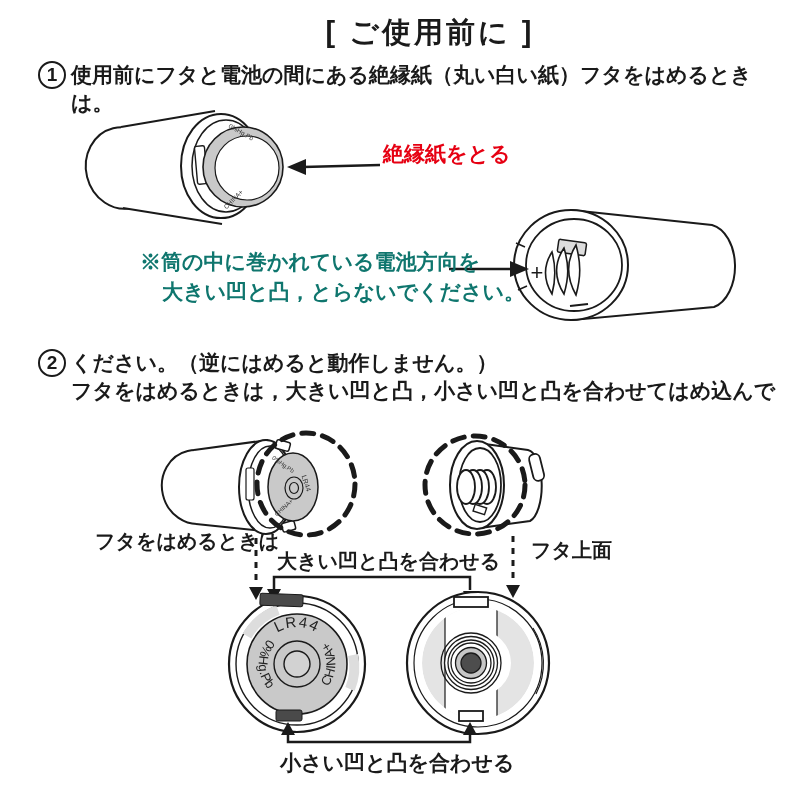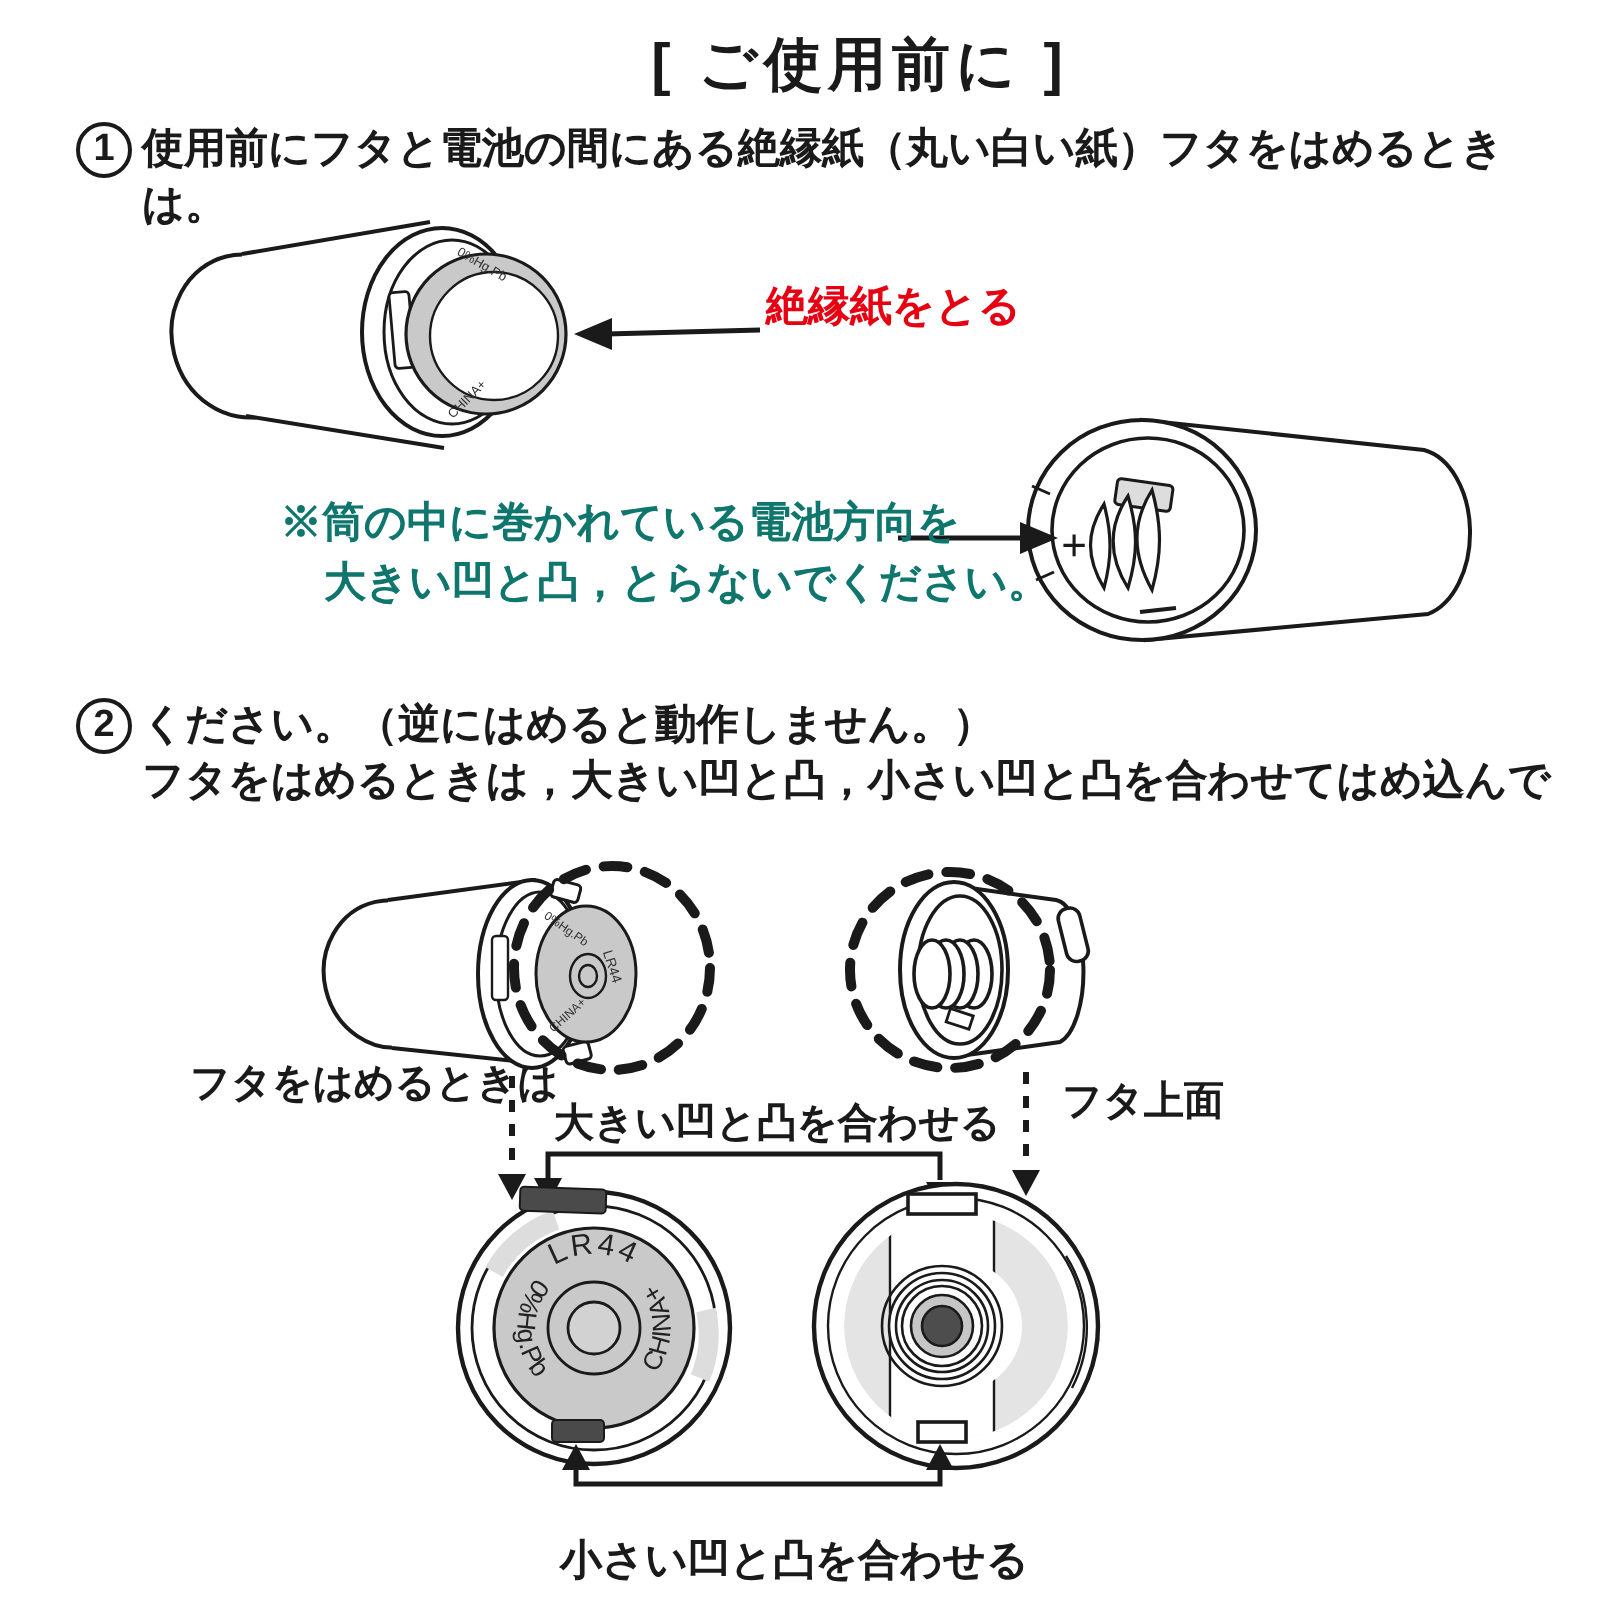--- a/index.html
+++ b/index.html
@@ -15,21 +15,21 @@
        border-radius:50%;font-size:19px;line-height:23px;text-align:center;margin-top:0;}
   .callout{position:absolute;left:383px;top:139px;color:#e60012;
            font-size:21px;font-weight:bold;line-height:29px;}
   .warning{position:absolute;left:92px;top:247px;color:#0f766e;
            font-size:21px;font-weight:bold;line-height:30px;margin-left:48px;}
   .warning .ind{margin-left:22px;}
   .lbl{position:absolute;font-size:20px;font-weight:bold;white-space:nowrap;}
   .lbl-bbox{left:95px;top:528px;}
   .lbl-lid{left:531px;top:537px;}
   .lbl-large{left:277px;top:548px;}
-  .lbl-small{left:280px;top:749px;font-size:21px;margin-top:17px;}
+  .lbl-small{left:280px;top:749px;font-size:21px;}
   svg{position:absolute;left:0;}
   .svg1{top:100px;}
   .svg2{top:420px;}
 </style>
 </head>
 <body>
 
 <div class="page">
 
   <div class="title">[ ご使用前に ]</div>

